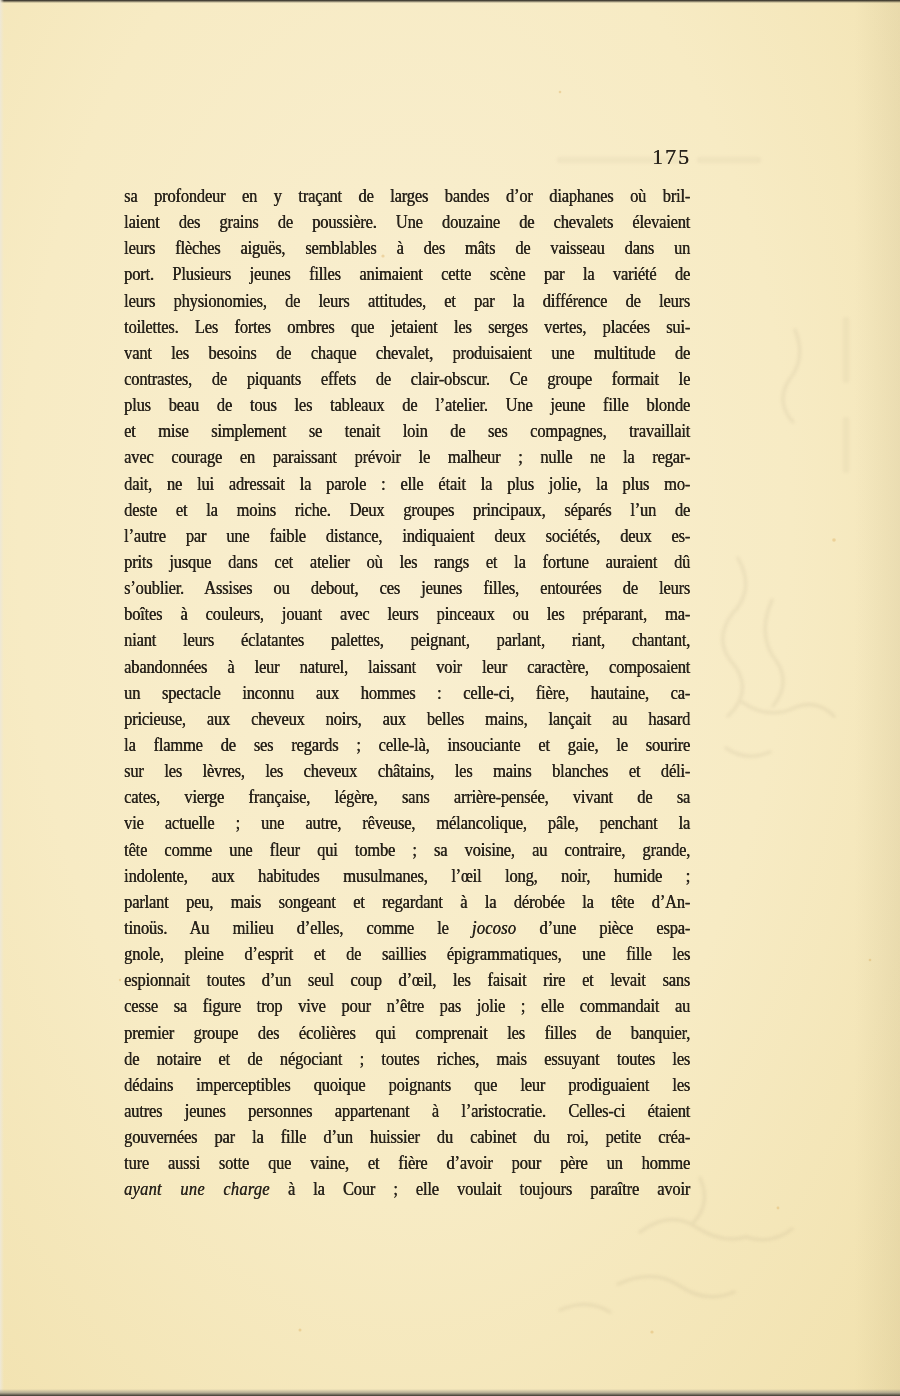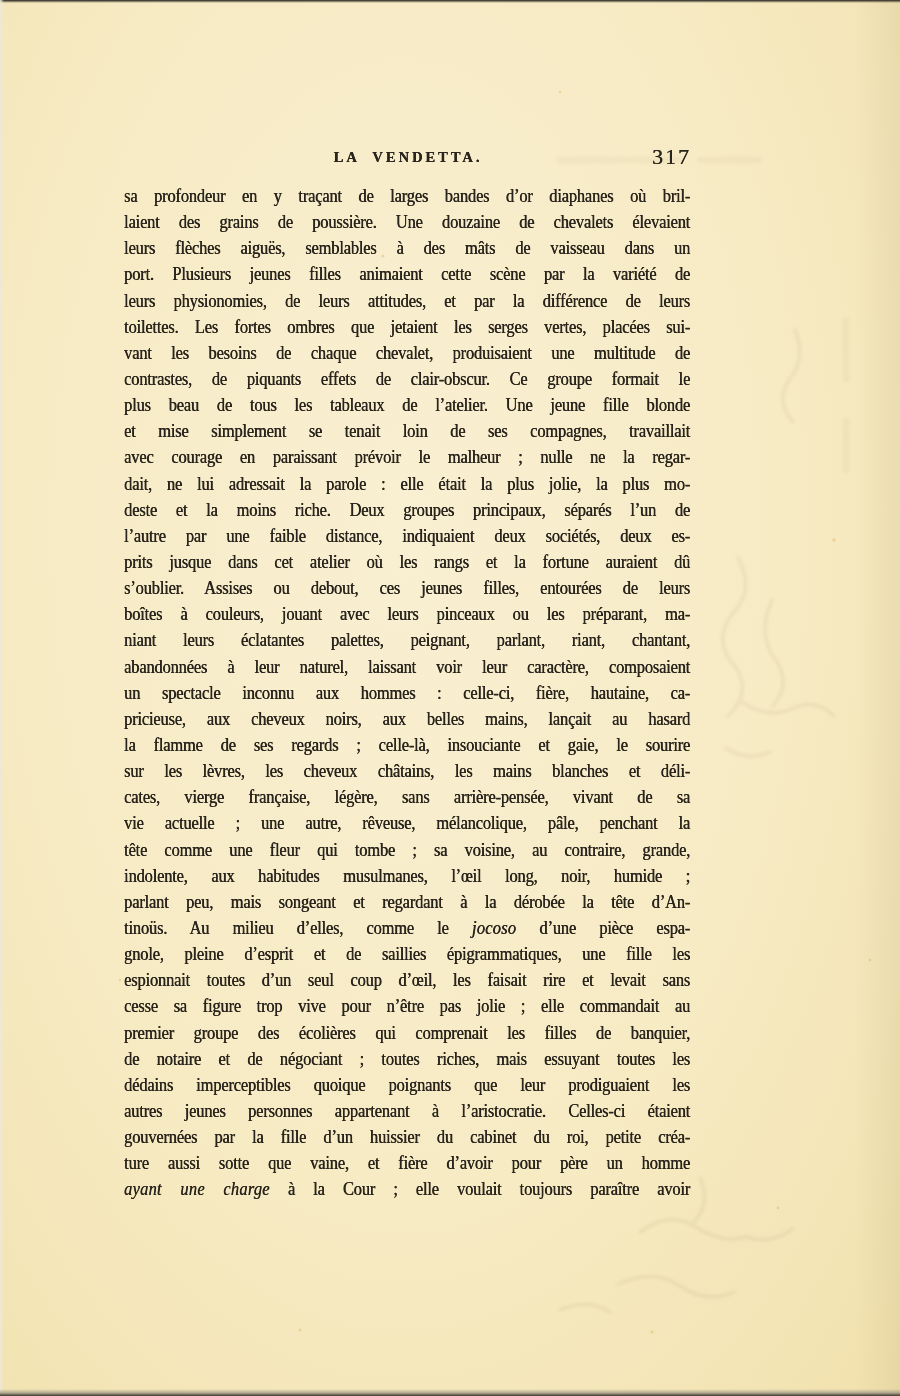--- a/index.html
+++ b/index.html
@@ -99,22 +99,21 @@
       <circle cx="870" cy="960" r="1.3"></circle>
     </g>
   </svg>
 
   <div class="edge-top"></div>
   <div class="edge-left"></div>
   <div class="edge-bottom"></div>
   <div class="shade-right"></div>
 
   <div class="running-head">
-    <span class="head-title">LA VENDETTA.</span>
-    <span class="page-num">317</span>
+    <span class="page-num">175</span>
   </div>
 
   <div class="body-text">
       <div class="line"><span>sa profondeur en y traçant de larges bandes d’or diaphanes où bril-</span></div>
       <div class="line"><span>laient des grains de poussière. Une douzaine de chevalets élevaient</span></div>
       <div class="line"><span>leurs flèches aiguës, semblables à des mâts de vaisseau dans un</span></div>
       <div class="line"><span>port. Plusieurs jeunes filles animaient cette scène par la variété de</span></div>
       <div class="line"><span>leurs physionomies, de leurs attitudes, et par la différence de leurs</span></div>
       <div class="line"><span>toilettes. Les fortes ombres que jetaient les serges vertes, placées sui-</span></div>
       <div class="line"><span>vant les besoins de chaque chevalet, produisaient une multitude de</span></div>

